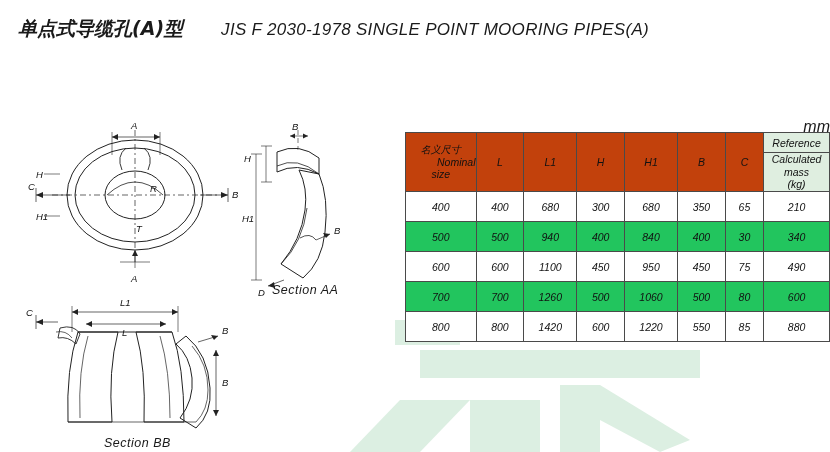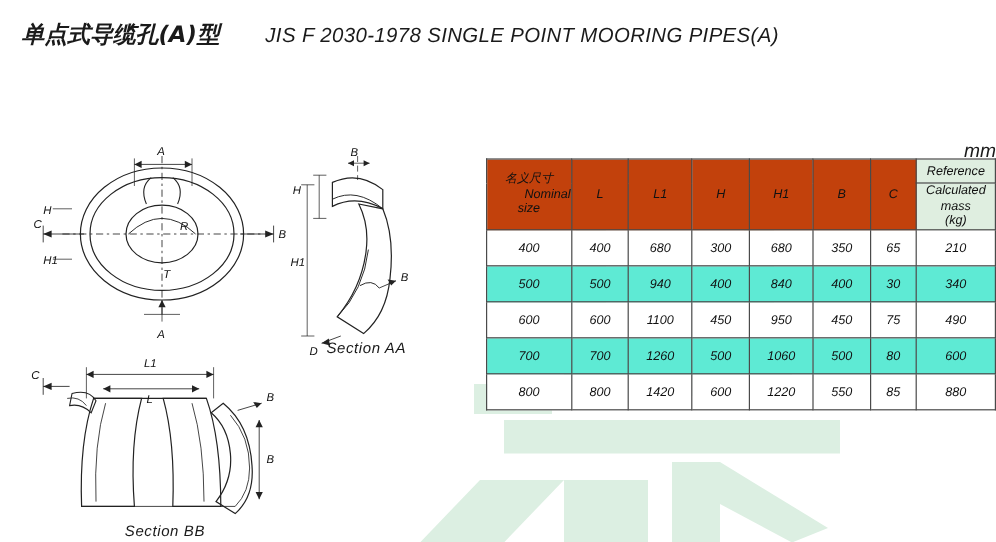--- a/index.html
+++ b/index.html
@@ -93,21 +93,21 @@
     border: 1px solid #4a4a4a;
     text-align: center;
     vertical-align: middle;
     font-size: 10.5px;
     font-weight: normal;
     padding: 0;
     font-family: "Liberation Sans", sans-serif;
     color: #111;
   }
   .hdr-green { background: #c2410c; height: 28px; }
-  .row-green { background: #5eead4; }
+  .row-green { background: #22c55e; }
   .row-white { background: #ffffff; }
   td.data { height: 29px; }
   .nominal-cell {
     line-height: 1.15;
     padding: 3px 2px;
     text-align: left;
     padding-left: 7px;
   }
   .nominal-cell .cn { font-family: "DejaVu Sans", sans-serif; font-size: 10px; display:block;}
   .nominal-cell .en1 { display: block; font-size: 10.5px; padding-left: 31px;}

